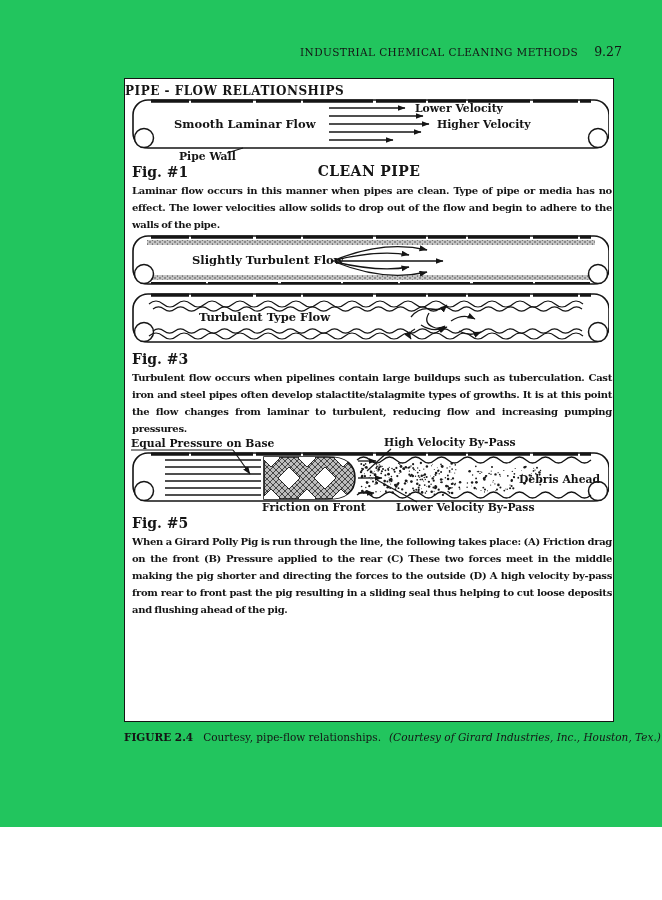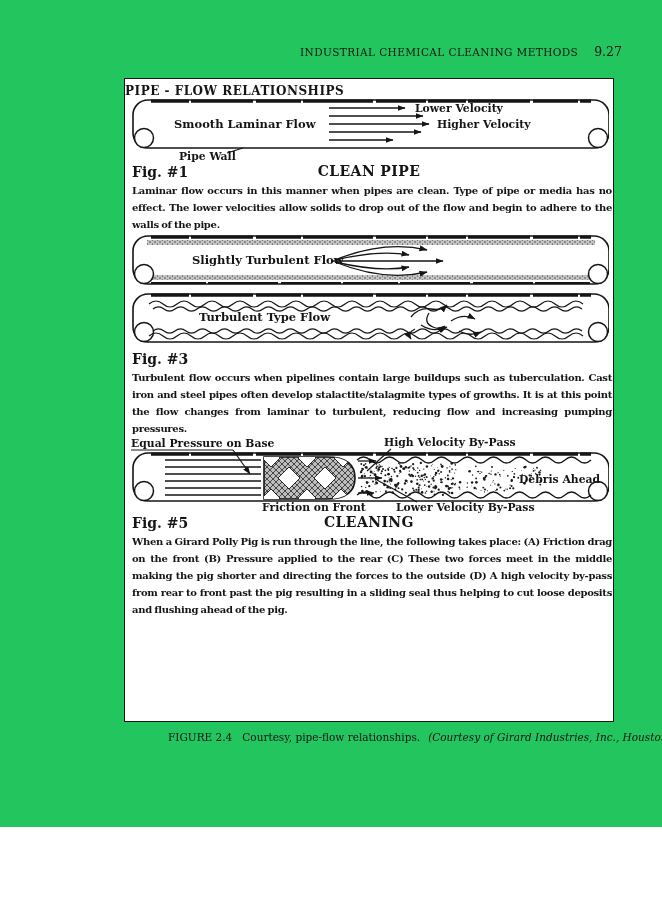--- a/index.html
+++ b/index.html
@@ -19,21 +19,21 @@
   .mt16{margin-top:16px;} .mt2{margin-top:2px;} .mt15{margin-top:15px;}
 
   .figrow{position:relative;height:18px;margin-top:1px;}
   .fig-label{position:absolute;left:7px;top:1px;font-weight:bold;font-size:14px;}
   .fig-heading{text-align:center;font-weight:bold;font-size:14px;letter-spacing:0.4px;}
 
   .fig-body{margin:1px 1px 0 7px;text-align:justify;font-weight:bold;font-size:10px;
             line-height:17px;letter-spacing:-0.3px;word-spacing:-0.8px;}
 
   .caption{position:absolute;left:124px;top:731px;width:505px;font-size:10.5px;white-space:nowrap;}
-  .cap-num{font-weight:normal;margin-right:10px;margin-left:44px;}
+  .cap-num{font-weight:bold;margin-right:10px;}
   .cap-courtesy{font-style:italic;margin-left:8px;}
 
   svg text{font-family:"DejaVu Serif",serif;font-weight:bold;fill:#151515;}
   .lbl{font-size:11.5px;} .lbl-sm{font-size:10.8px;}
   .pipe{fill:#ffffff;stroke:#151515;stroke-width:1.6;}
   .endcap{fill:#ffffff;stroke:#151515;stroke-width:1.5;}
   .thick{stroke:#151515;stroke-width:3.2;fill:none;stroke-dasharray:38 2 62 3 45 2 70 3 50 2;}
   .thin2{stroke:#151515;stroke-width:2.2;fill:none;stroke-dasharray:55 2 70 3 60 2;}
   .flowline{stroke:#151515;stroke-width:1.3;fill:none;}
   .wavy{stroke:#151515;stroke-width:1.2;fill:none;}
@@ -523,21 +523,20 @@
 
       <path class="leader" d="M262,12 L238,34"></path>
       <text class="lbl-sm" x="255" y="9">High Velocity By-Pass</text>
 
       <path class="leader" d="M288,65 L248,43"></path>
       <text class="lbl-sm" x="267" y="74">Lower Velocity By-Pass</text>
       <text class="lbl-sm" x="133" y="74">Friction on Front</text>
     </svg>
     <div class="figrow">
       <span class="fig-label">Fig. #5</span>
-      <div class="fig-heading">CLEANING</div>
     </div>
     <p class="fig-body">When a Girard Polly Pig is run through the line, the following takes place: (A) Friction drag on the front (B) Pressure applied to the rear (C) These two forces meet in the middle making the pig shorter and directing the forces to the outside (D) A high velocity by-pass from rear to front past the pig resulting in a sliding seal thus helping to cut loose deposits and flushing ahead of the pig.</p>
 
   </div>
 
   <div class="caption">
     <span class="cap-num">FIGURE 2.4</span><span class="cap-text">Courtesy, pipe-flow relationships.</span><span class="cap-courtesy">(Courtesy of Girard Industries, Inc., Houston, Tex.)</span>
   </div>
 
 </div>

